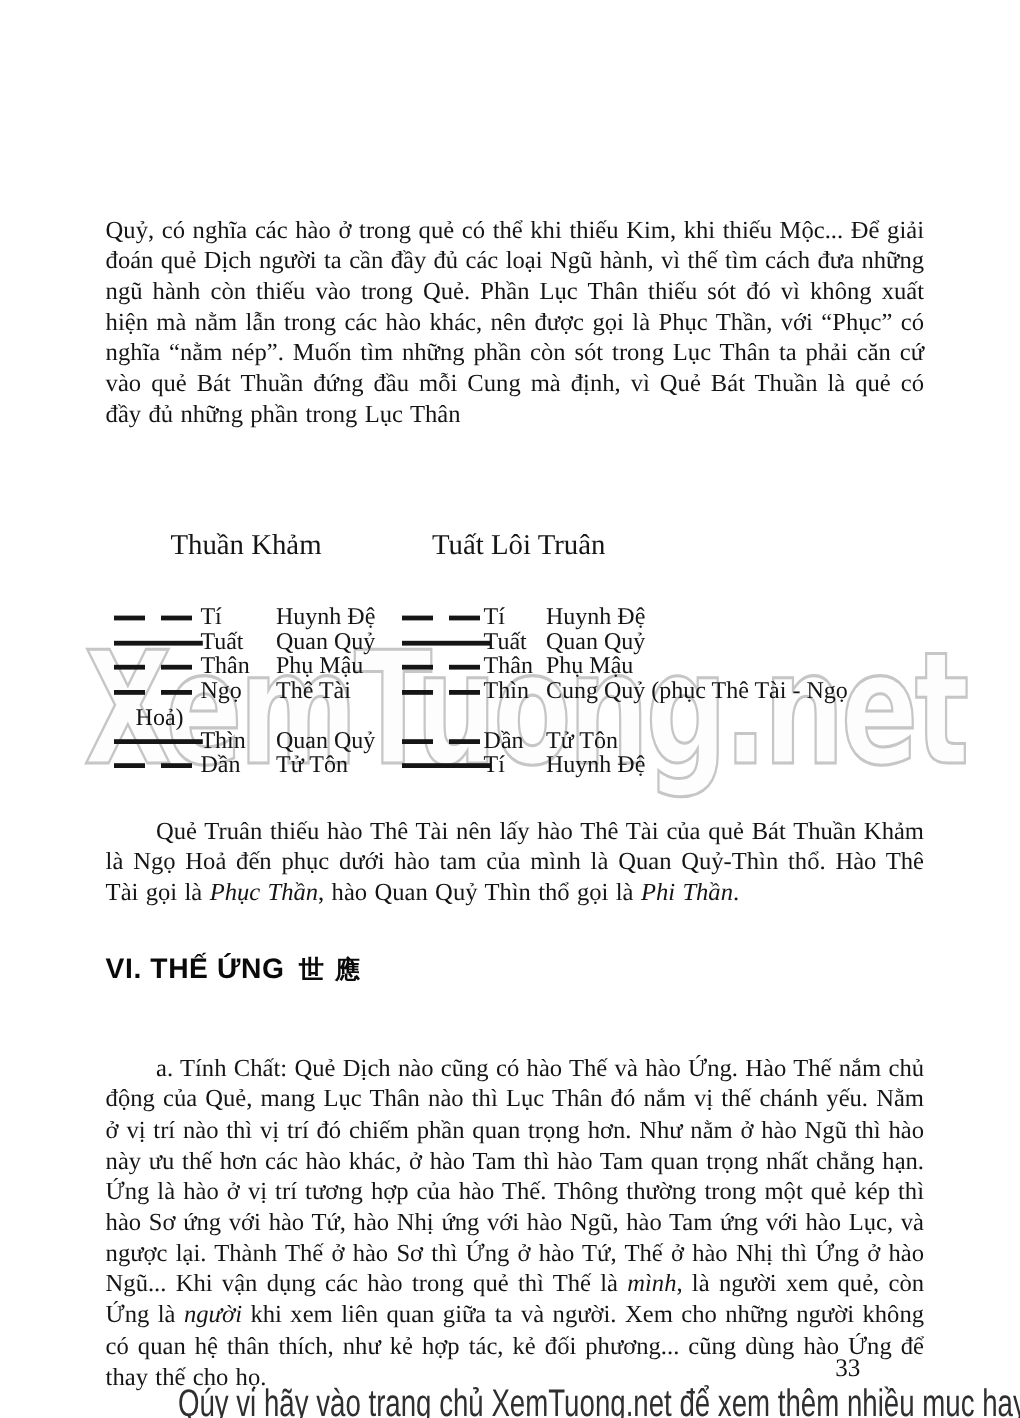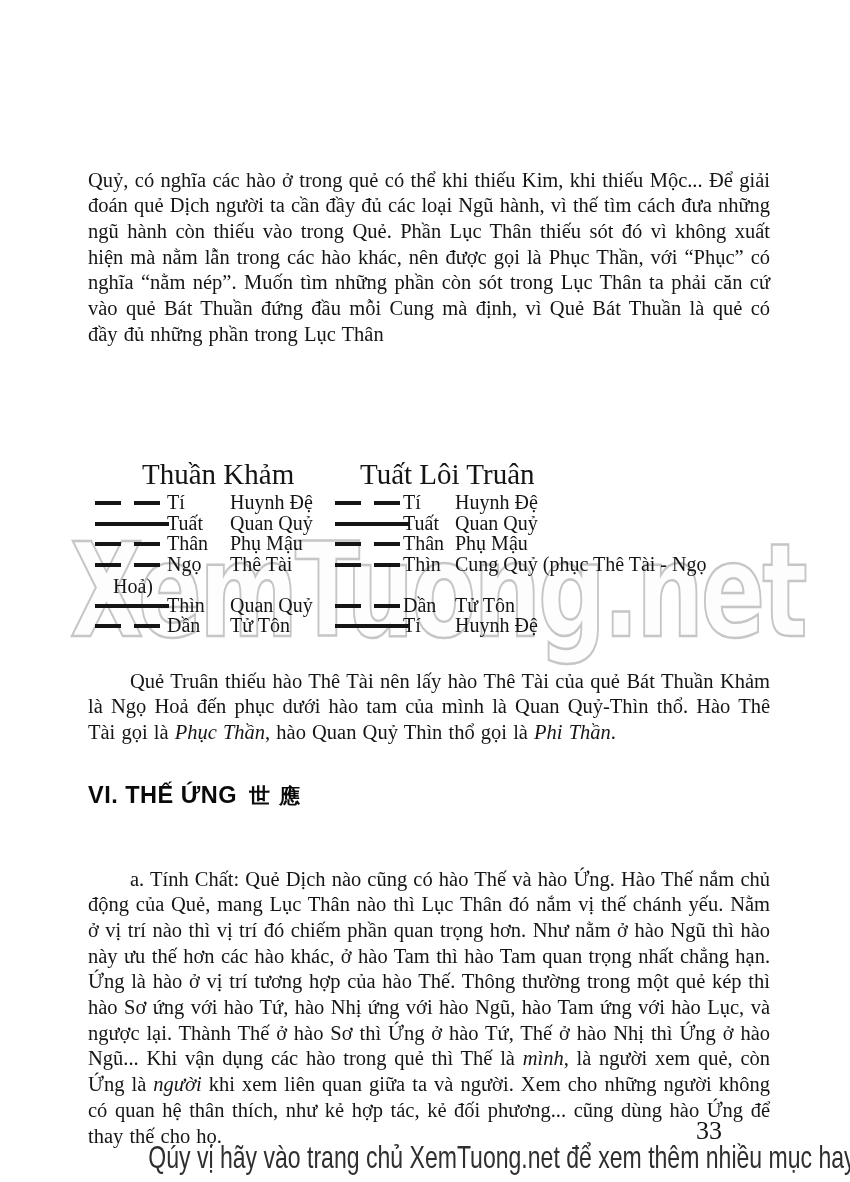--- a/index.html
+++ b/index.html
@@ -12,33 +12,33 @@
   
   .watermark {
     position:absolute; left:70px; top:515px; z-index:0;
     font-family:"DejaVu Sans","Liberation Sans",sans-serif;
     font-weight:700; font-size:130px; letter-spacing:-4px; white-space:nowrap;
     color:rgba(252,252,252,0.55);
     -webkit-text-stroke:2.5px #c6c6c6;
     transform:scaleX(0.73); transform-origin:left top;
     pointer-events:none;
   }
-  .layer { position:absolute; inset:0; z-index:1; }
+  .layer { position:absolute; inset:0; z-index:1;margin-top:12px; }
   .para {
     position:absolute; left:88px; width:682px;
     font-size:20.5px; line-height:25.7px; text-align:justify;
     word-spacing:1px;
   }
   .indent { text-indent:42px; }
   .para i { font-style:italic; }
   .p1 { top:147px; }
   .p2 { top:364px; }
   .p3 { top:648px; }
   .p4 { top:846px; }
-  .hexhead { position:absolute; top:458px; font-size:29px; }
+  .hexhead { position:absolute; top:430px; font-size:24px; }
   .hexhead.left  { left:142px; }
   .hexhead.right { left:360px; }
   .hextable { position:absolute; top:490px; left:0; width:846px; height:170px; }
   .hexcol { position:absolute; top:0; }
   .hexcol.hex-left  { left:95px; }
   .hexcol.hex-right { left:335px; }
   .hexrow { position:absolute; left:0; height:22px; white-space:nowrap; font-size:20px; }
   .hexrow .hline { position:absolute; left:0; top:10px; height:3.5px; width:65px; }
   .hline.solid  { width:74px; background:#151515; }
   .hline.broken { background:linear-gradient(to right,#151515 0 40%,transparent 40% 60%,#151515 60% 100%); }
@@ -54,21 +54,21 @@
   .section-heading {
     position:absolute; left:88px; top:762px;
     font-family:"Liberation Sans","DejaVu Sans",sans-serif;
     font-weight:700; font-size:23.5px; letter-spacing:0.5px; color:#0a0a0a;
     white-space:nowrap;
   }
   .section-heading .hanzi {
     font-family:"DejaVu Serif","Liberation Serif",serif;
     font-size:21px; font-weight:700; margin-left:12px; letter-spacing:9px;
   }
-  .page-number { position:absolute; left:696px; top:1116px; font-size:26px; }
+  .page-number { position:absolute; left:696px; top:1116px; font-size:21px; }
   .footer {
     position:absolute; top:1139px; left:0; width:850px; text-align:center;
     font-family:"Liberation Sans","DejaVu Sans",sans-serif;
     font-size:32px; color:#2f2f31; white-space:nowrap;
   }
   .footer .squeeze { display:inline-block; transform:scaleX(0.72); transform-origin:center top; }
 </style>
 </head>
 <body>
 

